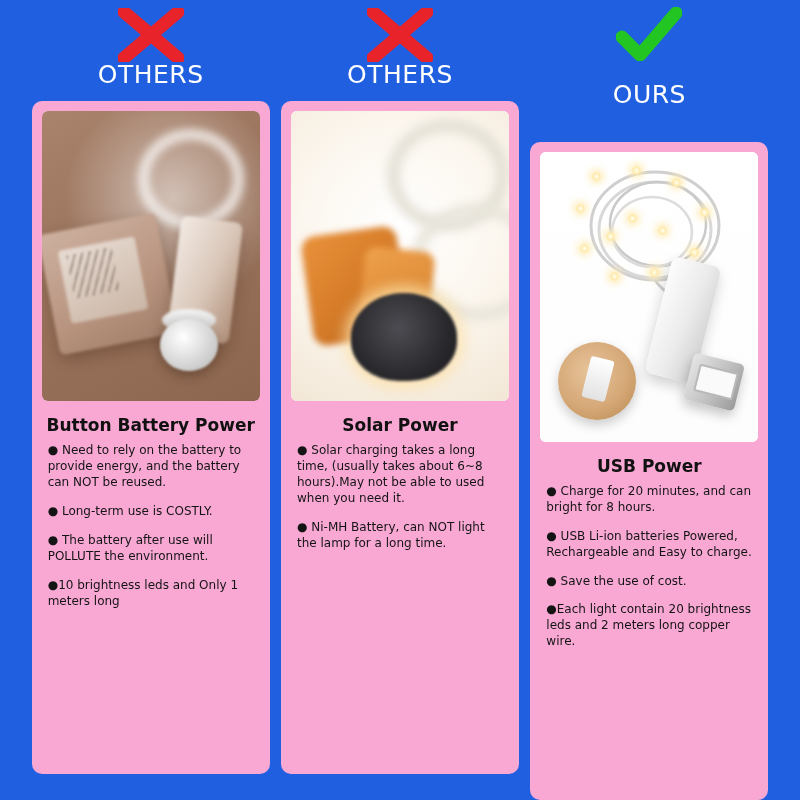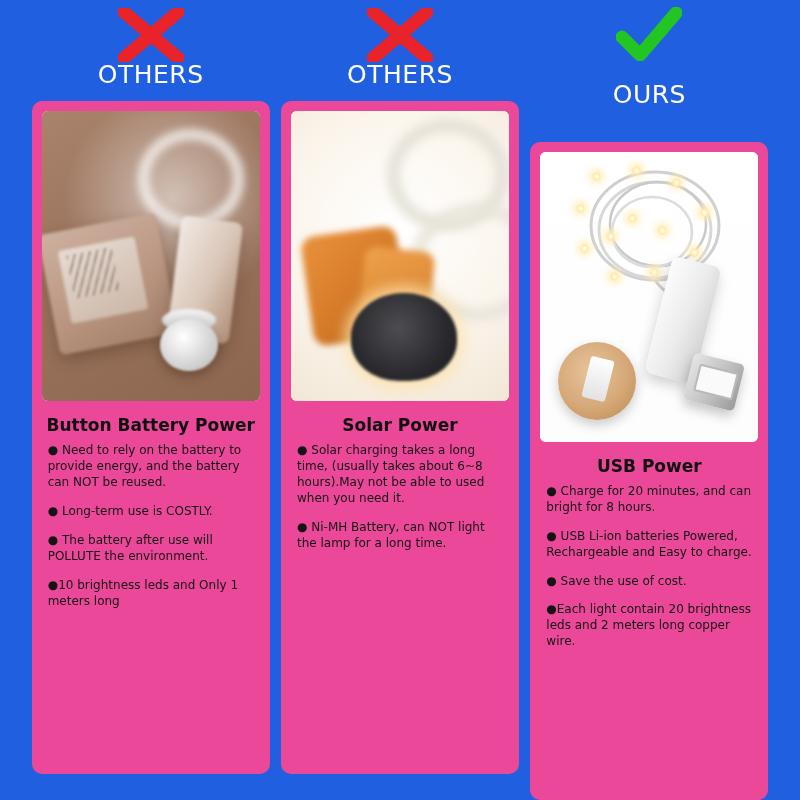--- a/index.html
+++ b/index.html
@@ -47,21 +47,21 @@
     color: #ffffff;
     font-weight: 400;
     letter-spacing: 0.5px;
     margin-top: -4px;
     margin-bottom: 12px;
     font-family: "DejaVu Sans", sans-serif;
   }
 
   .card {
     width: 238px;
-    background: #ec4899;
+    background: #f9a8d4;
     border-radius: 10px;
     box-sizing: border-box;
     padding: 10px 10px 8px 10px;
     display: flex;
     flex-direction: column;
     height: 673px;
     overflow: hidden;
   }
 
   .photo {

